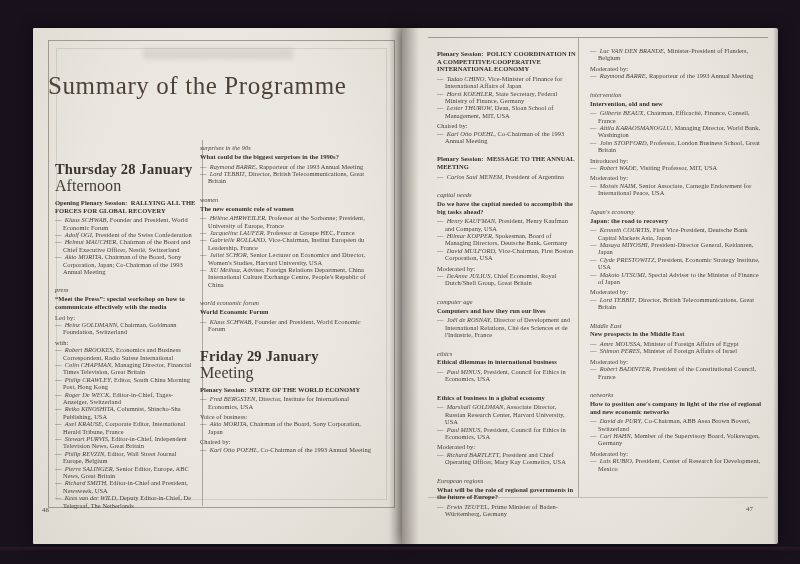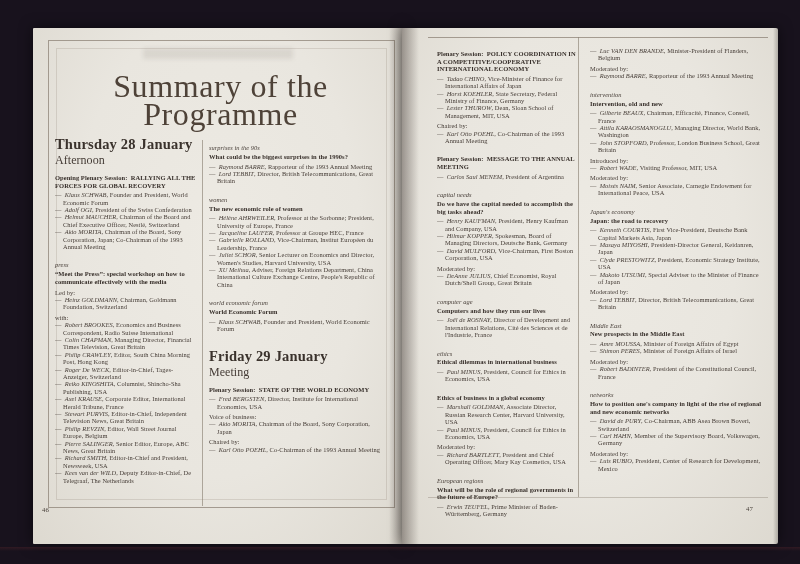--- a/index.html
+++ b/index.html
@@ -38,47 +38,47 @@
   .ghost-frame{
     position:absolute;left:23px;top:20px;width:329px;height:450px;
     border:1px solid rgba(135,124,108,0.22);
   }
   .ghost-bar{
     position:absolute;left:110px;top:20px;width:150px;height:11px;
     background:rgba(110,100,90,0.12);filter:blur(2px);
   }
   .title{
     position:absolute;left:15px;top:44px;width:345px;margin:0;
-    font-size:32px;font-weight:400;letter-spacing:0.6px;
-    color:#4e4238;text-align:center;line-height:28px;
+    font-size:25px;font-weight:400;letter-spacing:0.6px;
+    color:#4e4238;text-align:left;line-height:28px;
   }
   .vrule{position:absolute;width:1px;background:rgba(140,130,117,0.65);}
   .vrule.l-div{left:169px;top:112px;height:366px;}
   .vrule.r-div{left:176px;top:9px;height:460px;}
   .hrule{position:absolute;height:1px;background:rgba(140,130,117,0.75);}
   .hrule.r-top{left:26px;top:9px;width:340px;}
   .hrule.r-bottom{left:26px;top:469px;width:340px;background:rgba(140,130,117,0.40);}
   .pagenum{
     position:absolute;font-size:6.8px;color:#4a423c;line-height:8px;
   }
   .pagenum.l-num{left:9px;top:478px;}
   .pagenum.r-num{left:344px;top:477px;}
   .col{
     position:absolute;color:#453c36;
     font-size:6.4px;line-height:7.4px;letter-spacing:0.05px;
   }
-  .col.l1{left:22px;top:109px;width:143px;}
-  .col.l2{left:176px;top:116px;width:176px;}
+  .col.l1{left:22px;top:134px;width:143px;}
+  .col.l2{left:167px;top:116px;width:176px;}
   .col.r1{left:35px;top:22px;width:140px;}
   .col.r2{left:188px;top:17px;width:175px;}
   .block{margin-bottom:11px;}
   .day-block{margin-bottom:7px;}
   .col .day-block:not(:first-child){margin-top:16px;}
   .day-title{font-size:14.5px;line-height:15px;font-weight:700;color:#3a322c;letter-spacing:0.2px;}
-  .day-period{font-size:12px;line-height:13px;margin-top:2px;color:#453c36;}
+  .day-period{font-size:16px;line-height:13px;margin-top:2px;color:#453c36;}
   .cat{font-style:italic;margin-bottom:1.5px;}
   .hd{font-weight:700;font-size:6.5px;line-height:7.6px;margin-bottom:2px;color:#38302b;}
   .grp{margin-top:2px;}
   .lead{margin-top:3px;}
   .spk{padding-left:8px;text-indent:-8px;}
   .spk em{font-style:italic;}
   .desk-line{
     position:absolute;left:0;top:547px;width:800px;height:4px;
     background:linear-gradient(to bottom, rgba(70,32,40,0.55), rgba(20,12,16,0));
   }

